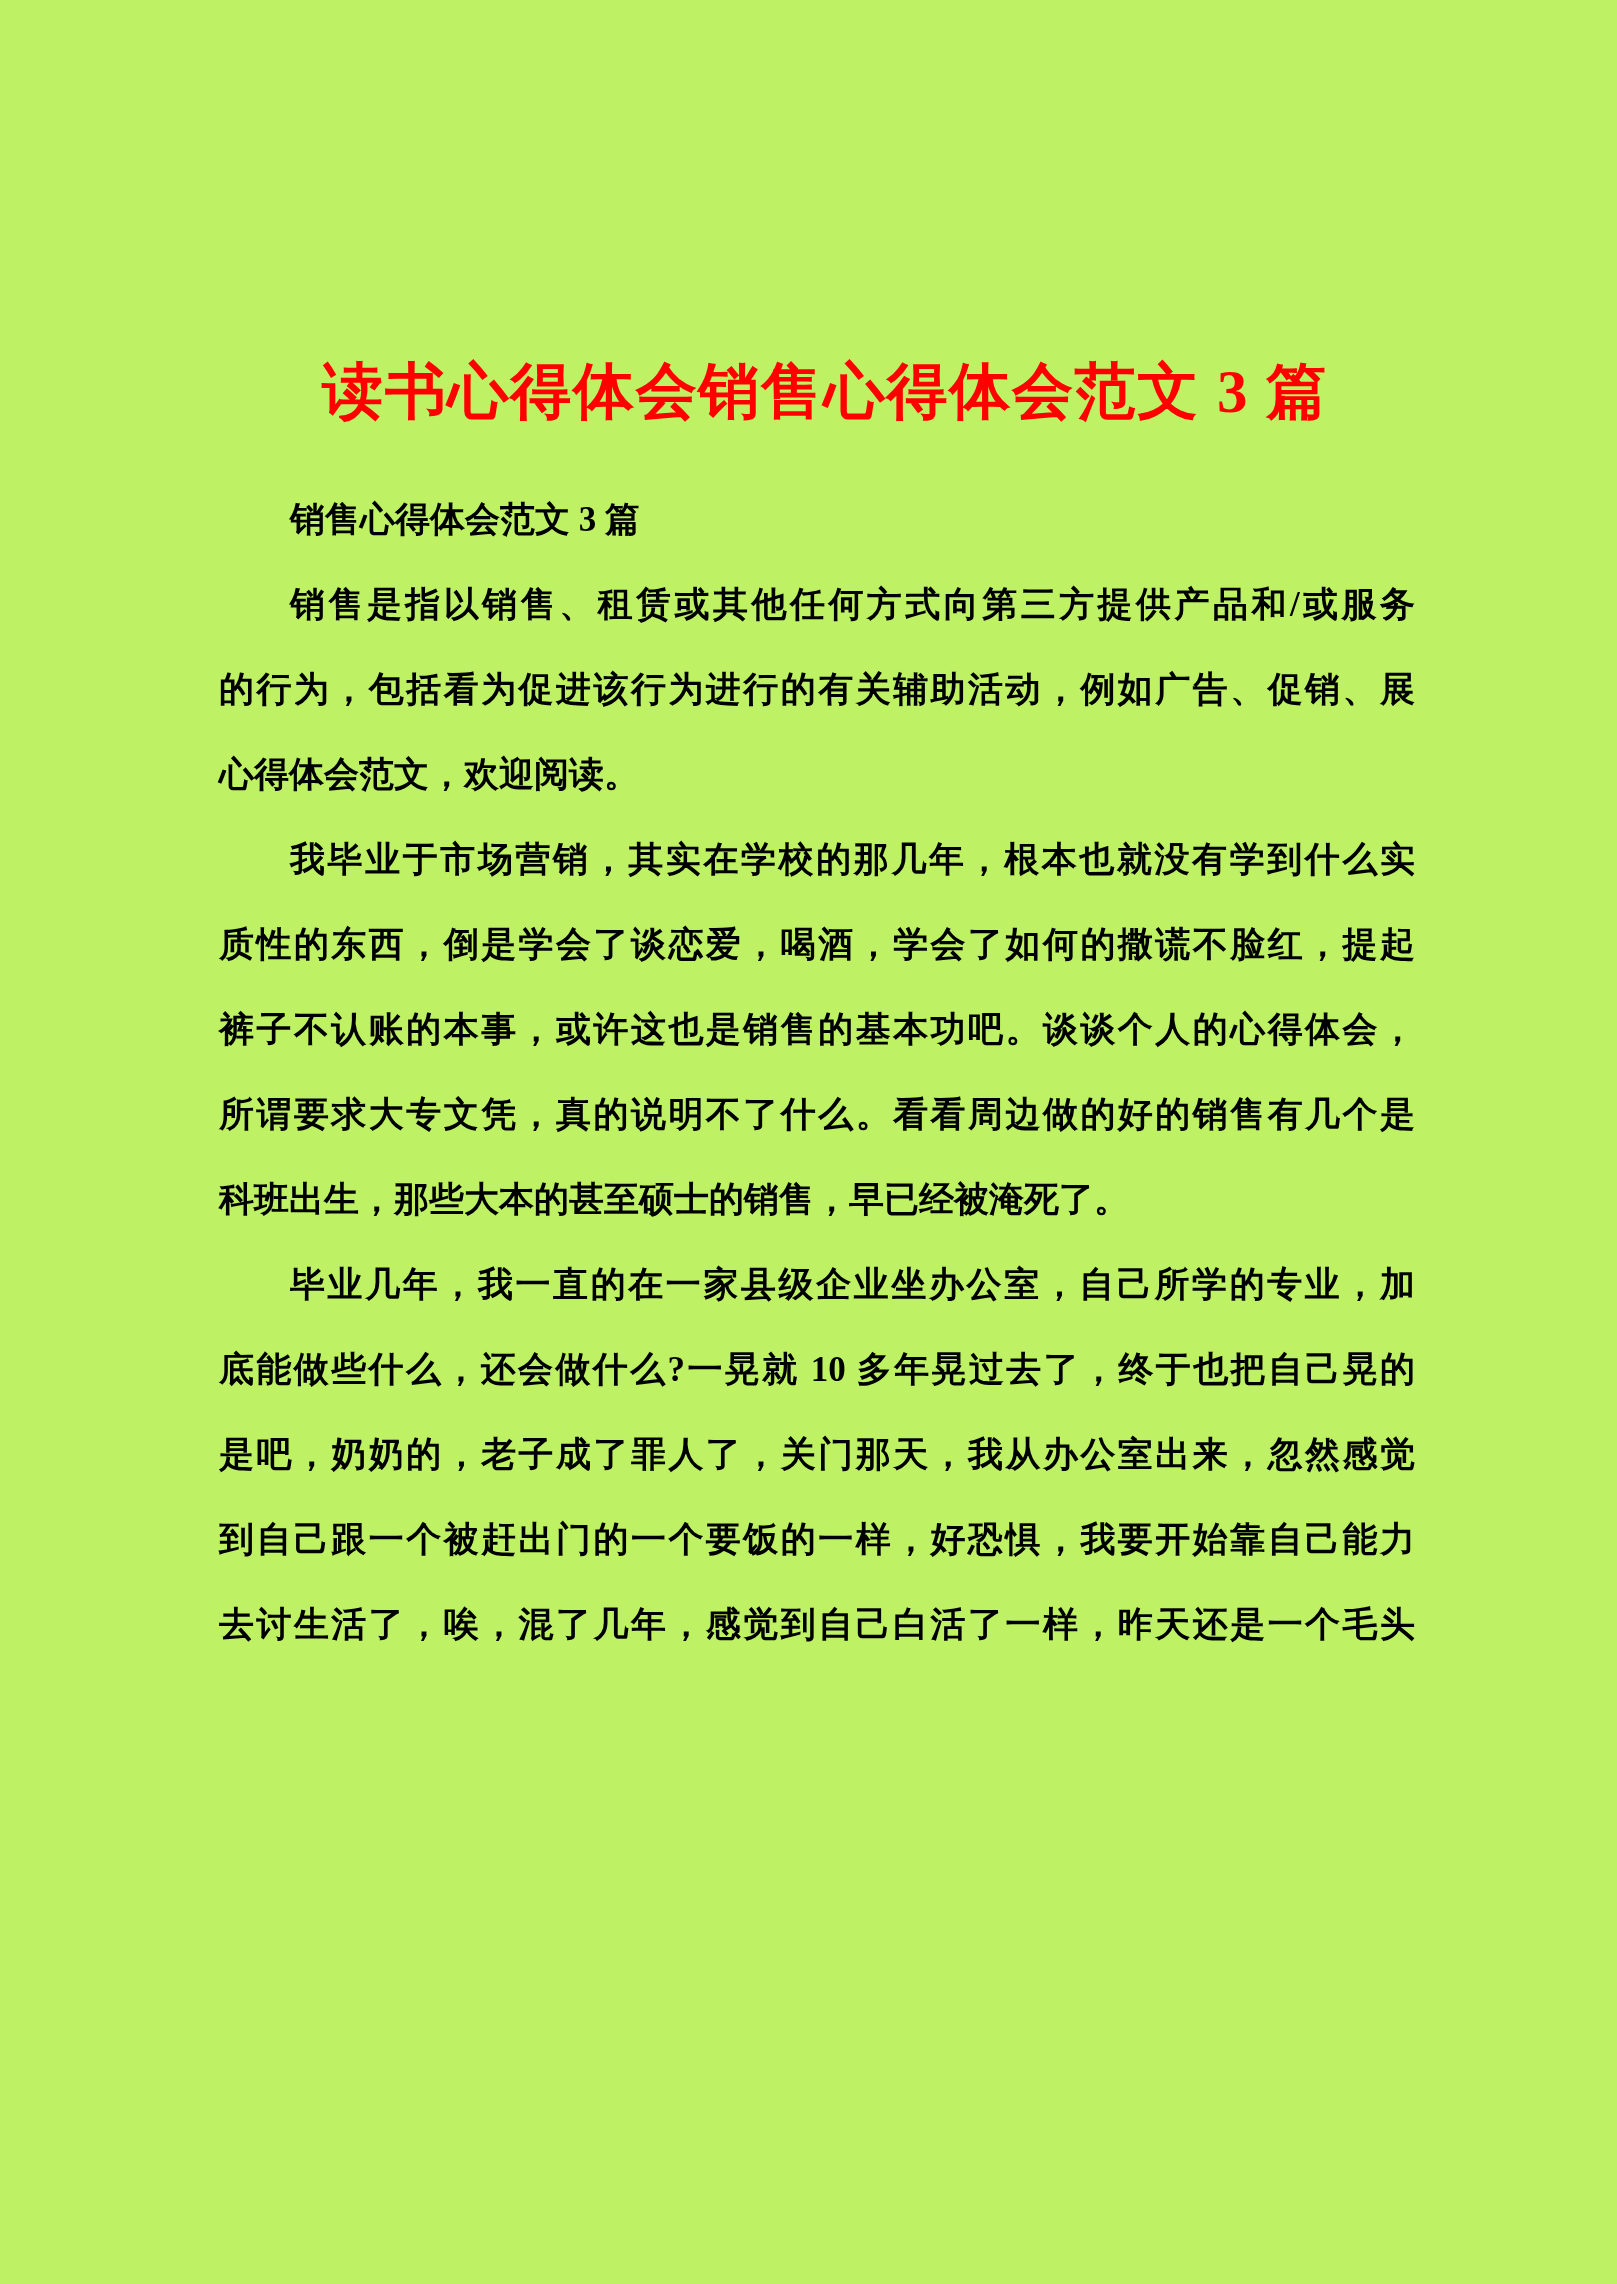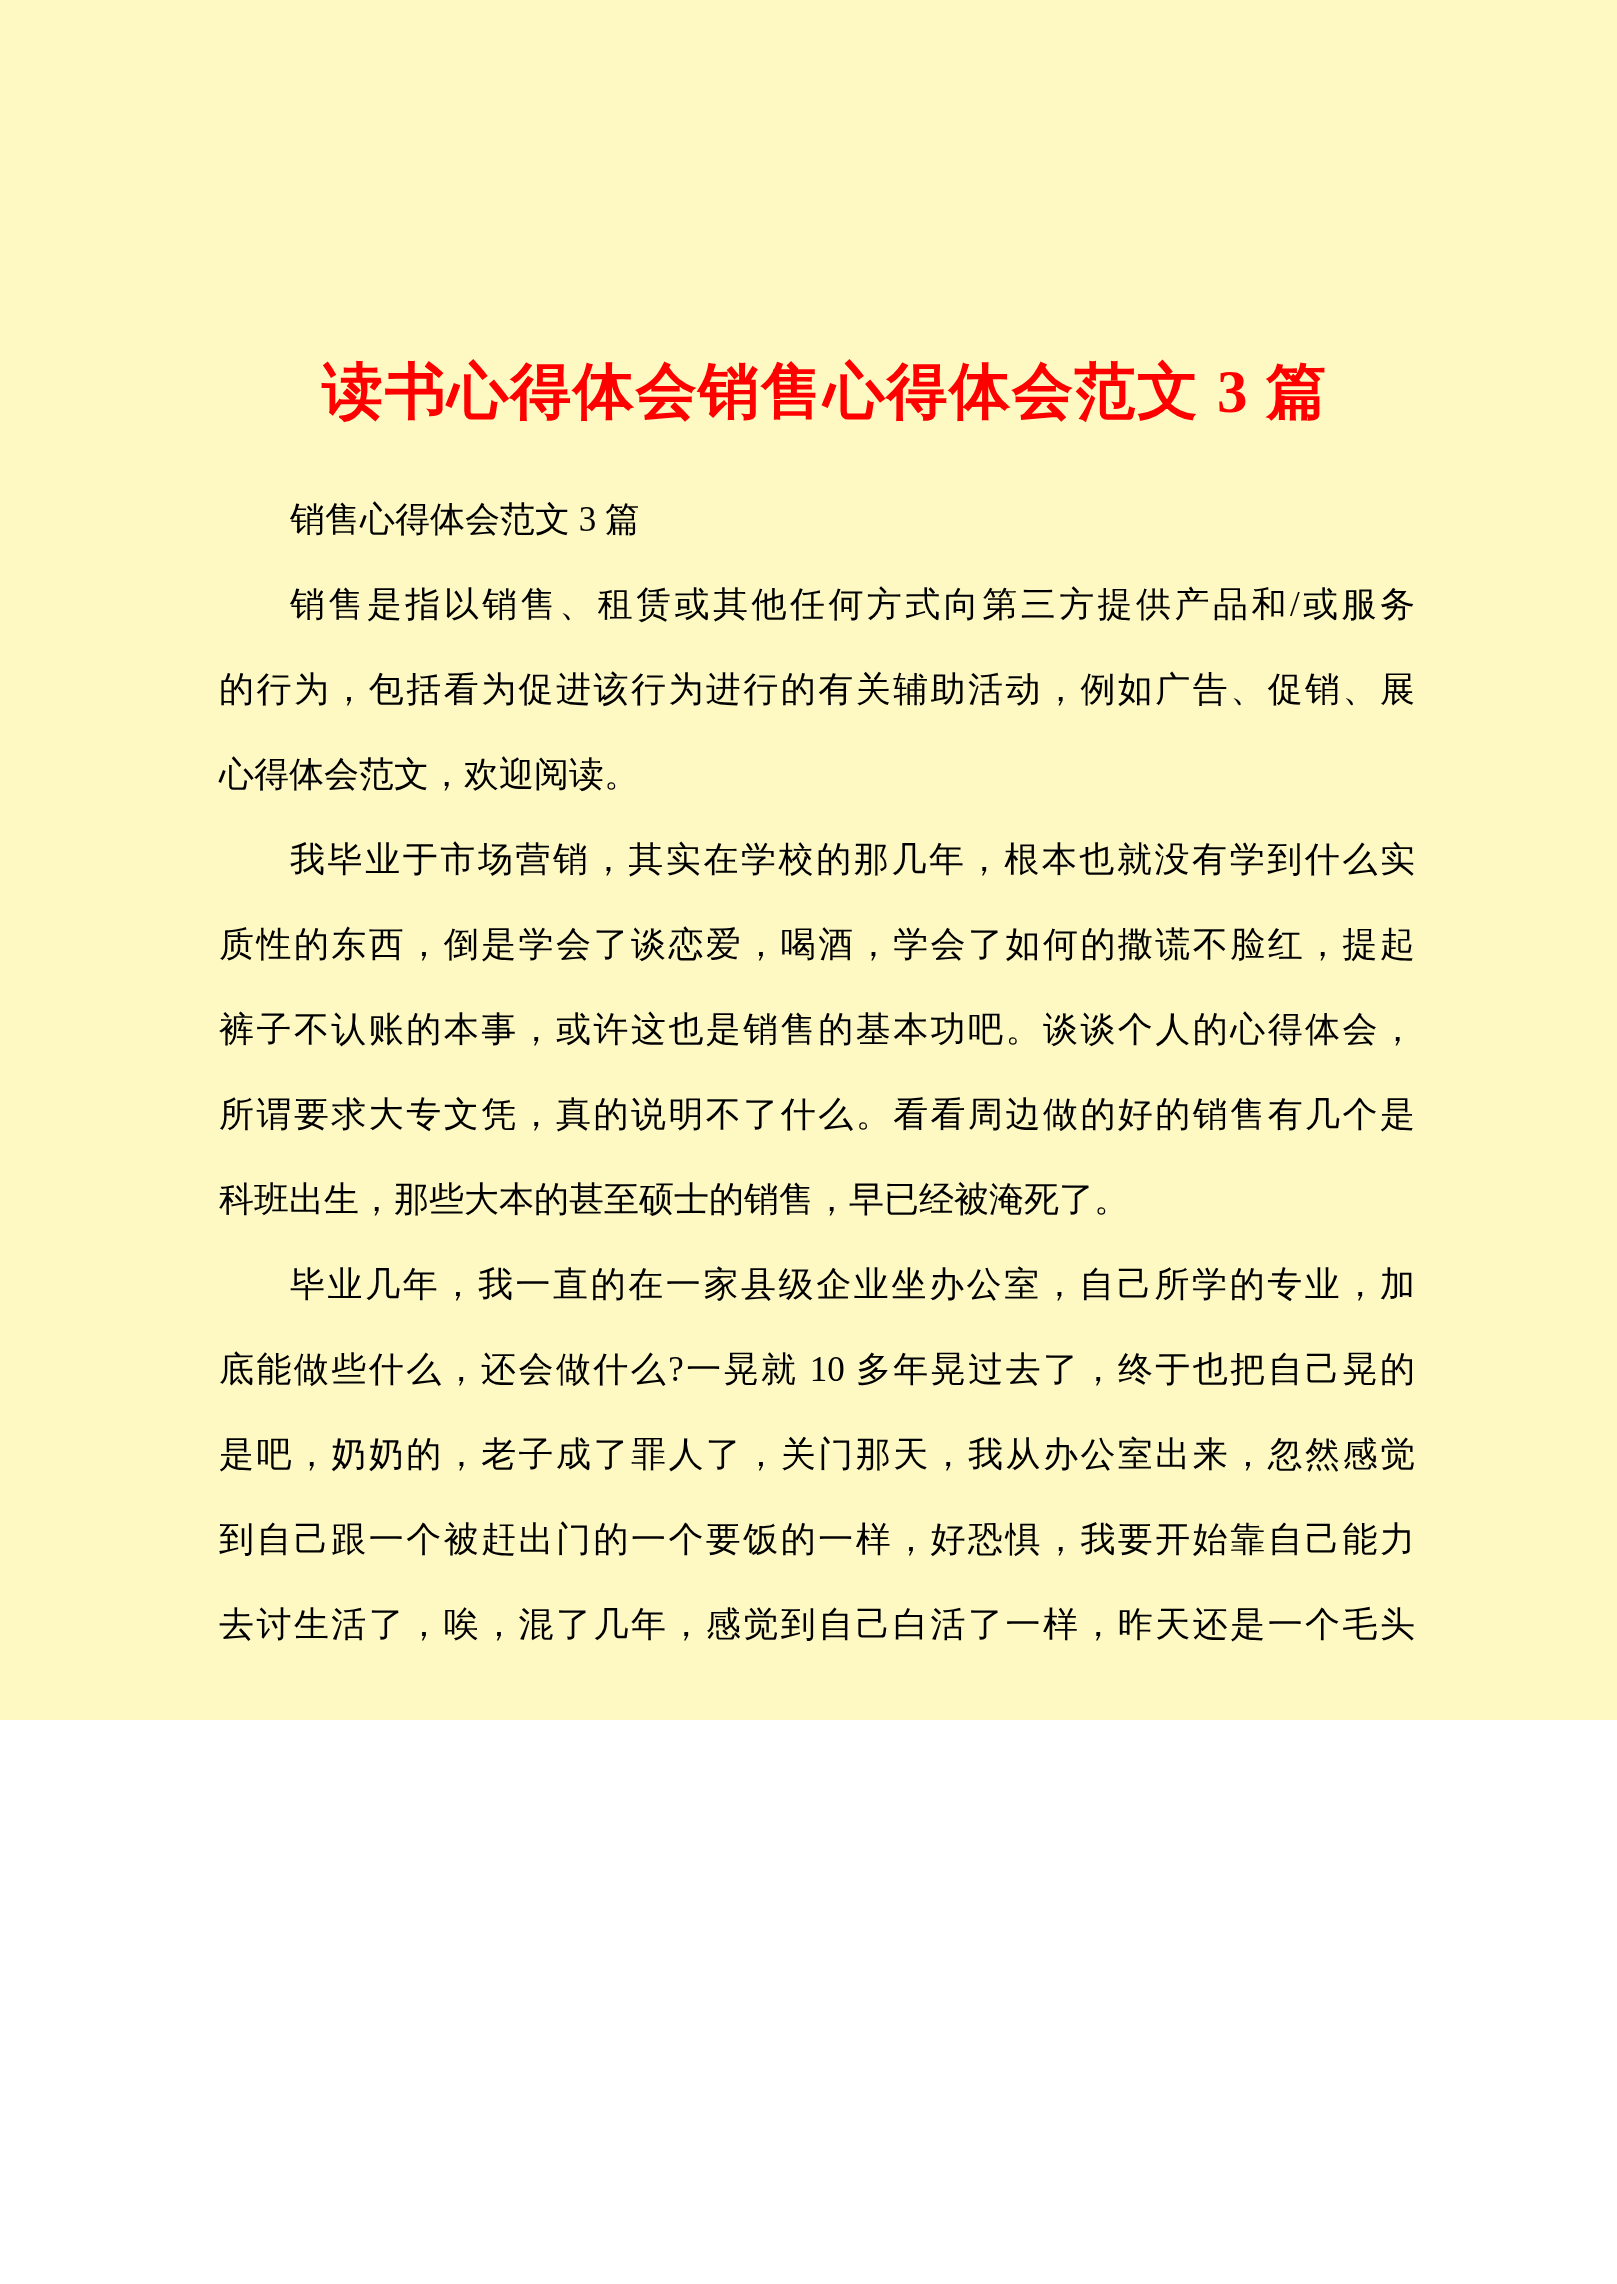--- a/index.html
+++ b/index.html
@@ -13,22 +13,22 @@
     background: #ffffff;
     overflow: hidden;
     font-family: "Liberation Serif", "DejaVu Serif", serif;
     color: #000000;
   }
   .page {
     position: absolute;
     left: 0;
     top: 0;
     width: 1617px;
-    height: 1720px;
-    background: #fef9c3;
+    height: 2284px;
+    background: #bef264;
   }
   .doc-title {
     position: absolute;
     top: 344px;
     left: 0;
     width: 1617px;
     height: 96px;
     line-height: 96px;
     text-align: center;
     transform: translateX(17px);
@@ -36,20 +36,21 @@
     font-weight: 700;
     letter-spacing: 1.7px;
     white-space: nowrap;
   }
   .doc-body {
     position: absolute;
     left: 219px;
     top: 477px;
     width: 1196px;
     font-size: 35px;
+    font-weight: bold;
   }
   .line {
     height: 85px;
     line-height: 85px;
     text-align: justify;
     text-align-last: justify;
   }
   .line.para-end {
     text-align-last: left;
   }

